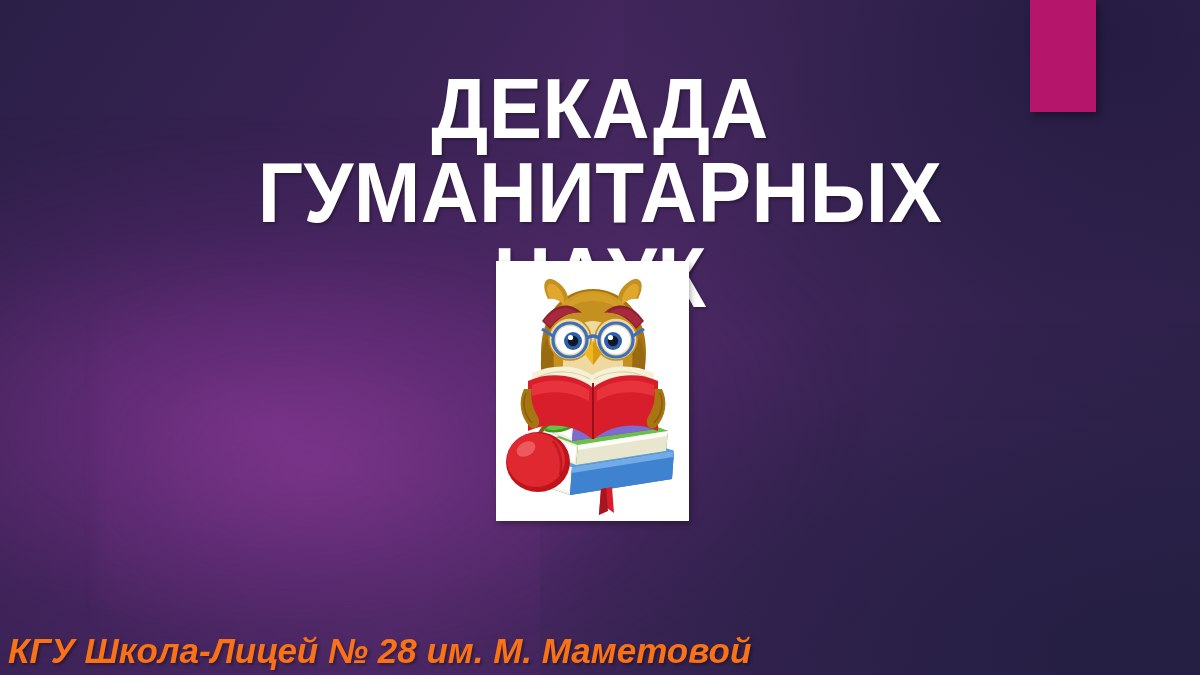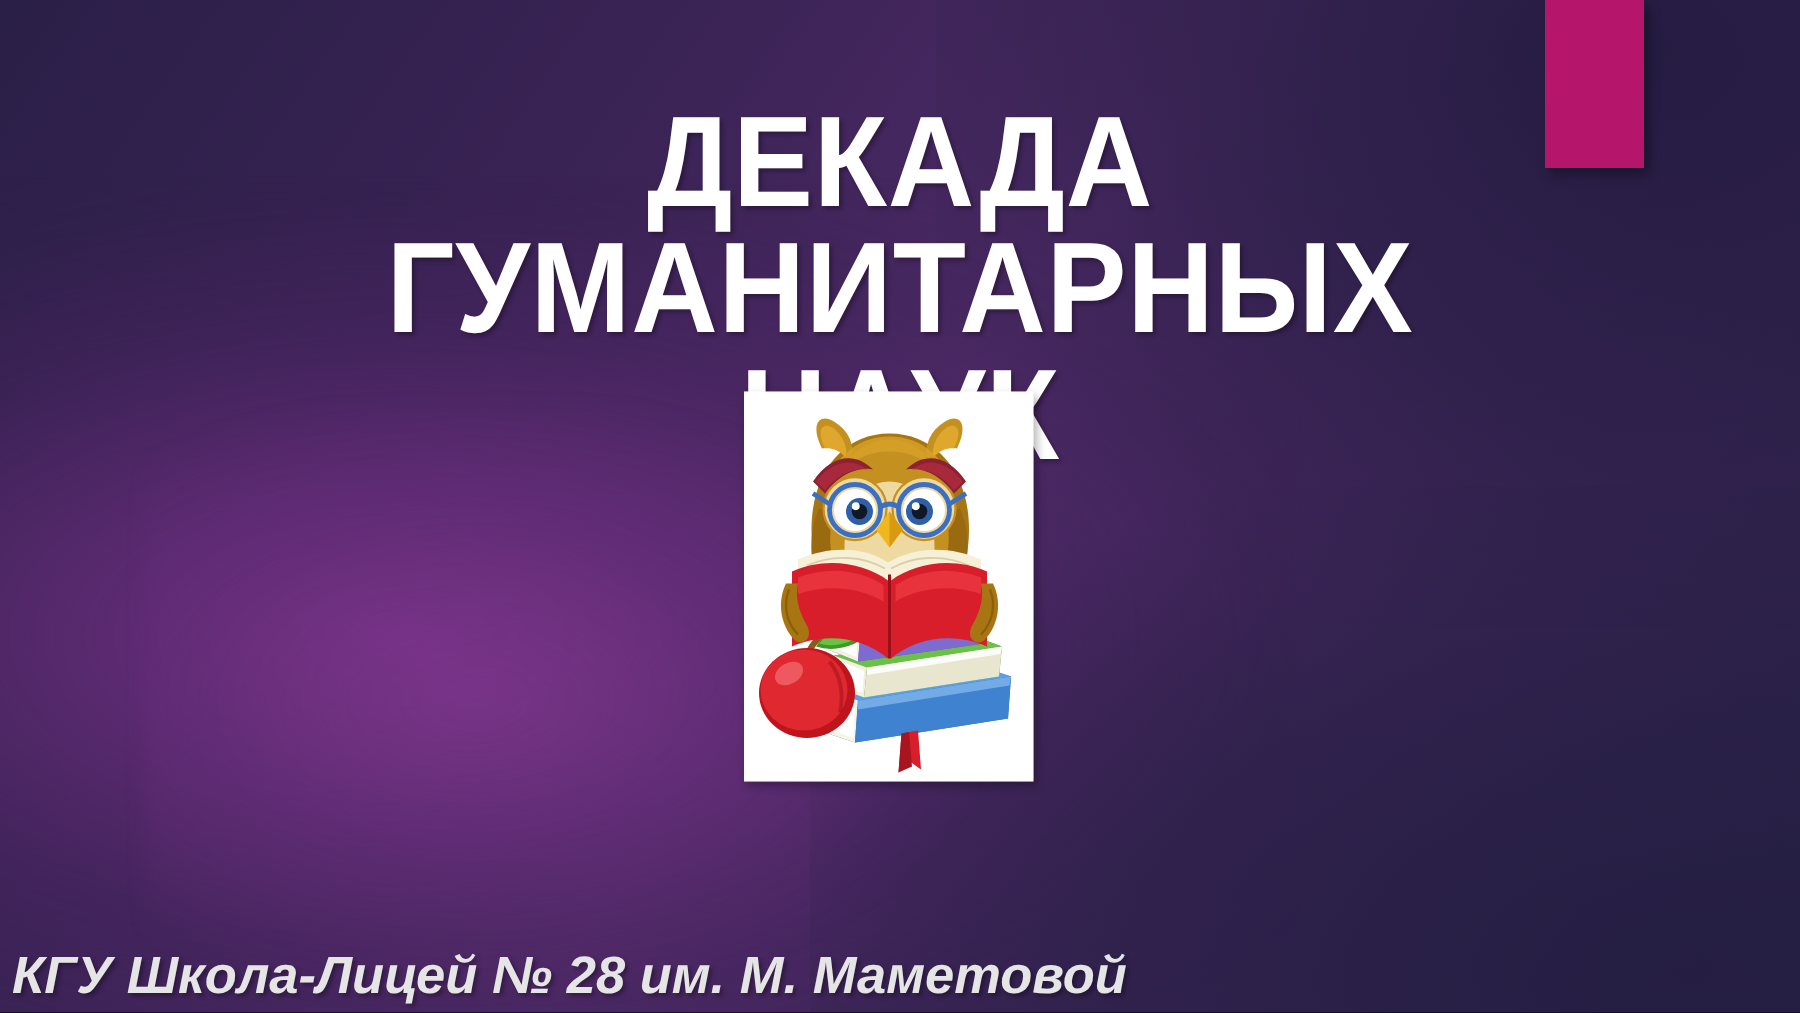--- a/index.html
+++ b/index.html
@@ -114,21 +114,21 @@
     box-shadow: 2px 3px 6px rgba(0,0,0,0.30);
     overflow: hidden;
   }
   .picture-frame svg { display: block; width: 100%; height: 100%; }
 
   
   .footer {
     position: absolute;
     left: 8px;
     bottom: 4px;
-    color: #e5e5e5;
+    color: #f97316;
     font-size: 35px;
     font-weight: bold;
     font-style: italic;
     letter-spacing: 0px;
     text-shadow: 2px 2px 3px rgba(0,0,0,0.32);
     white-space: nowrap;
   }
 </style>
 </head>
 <body>

